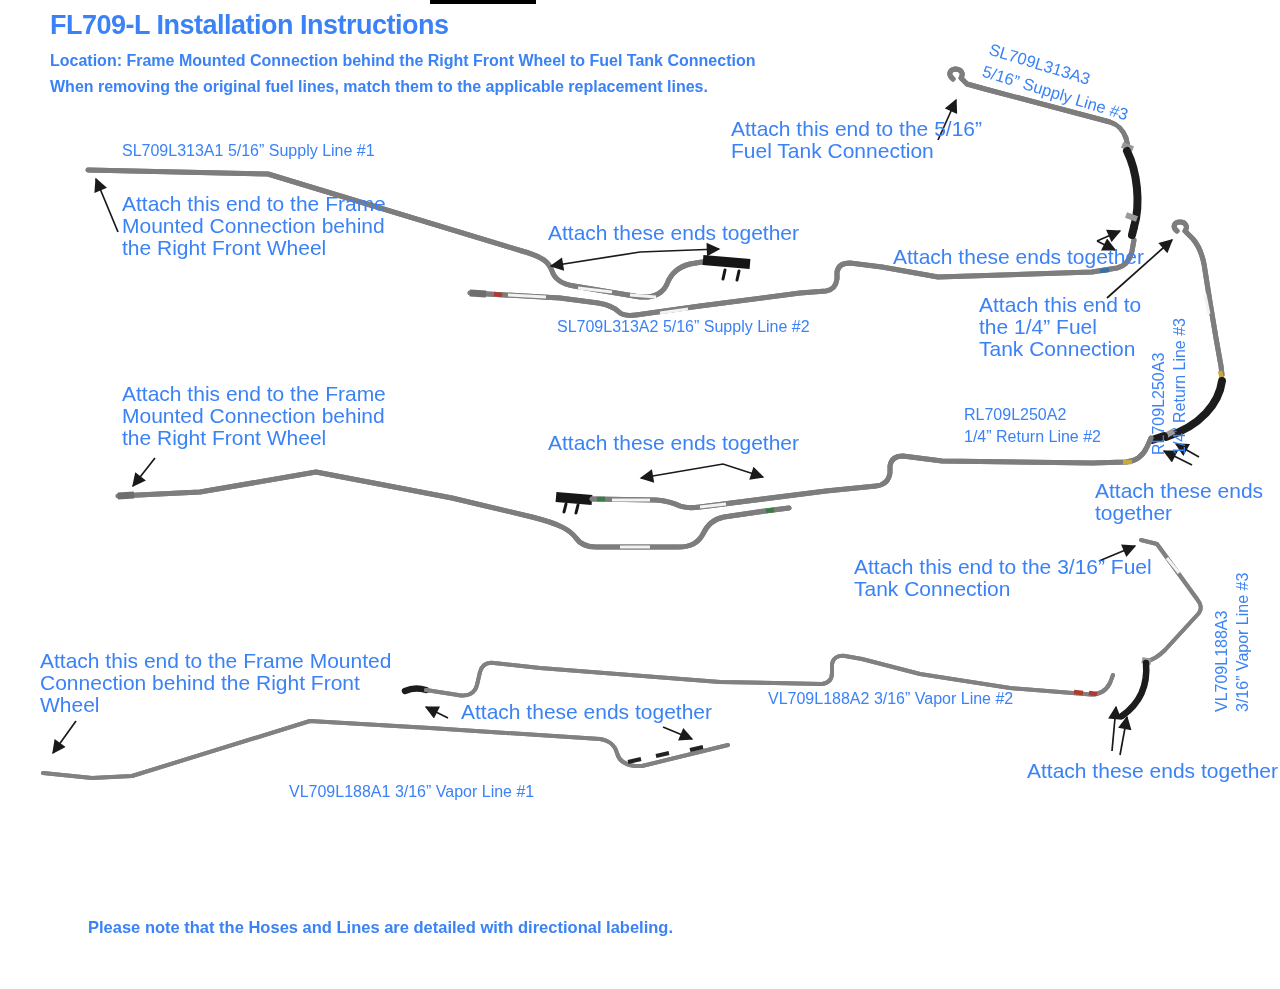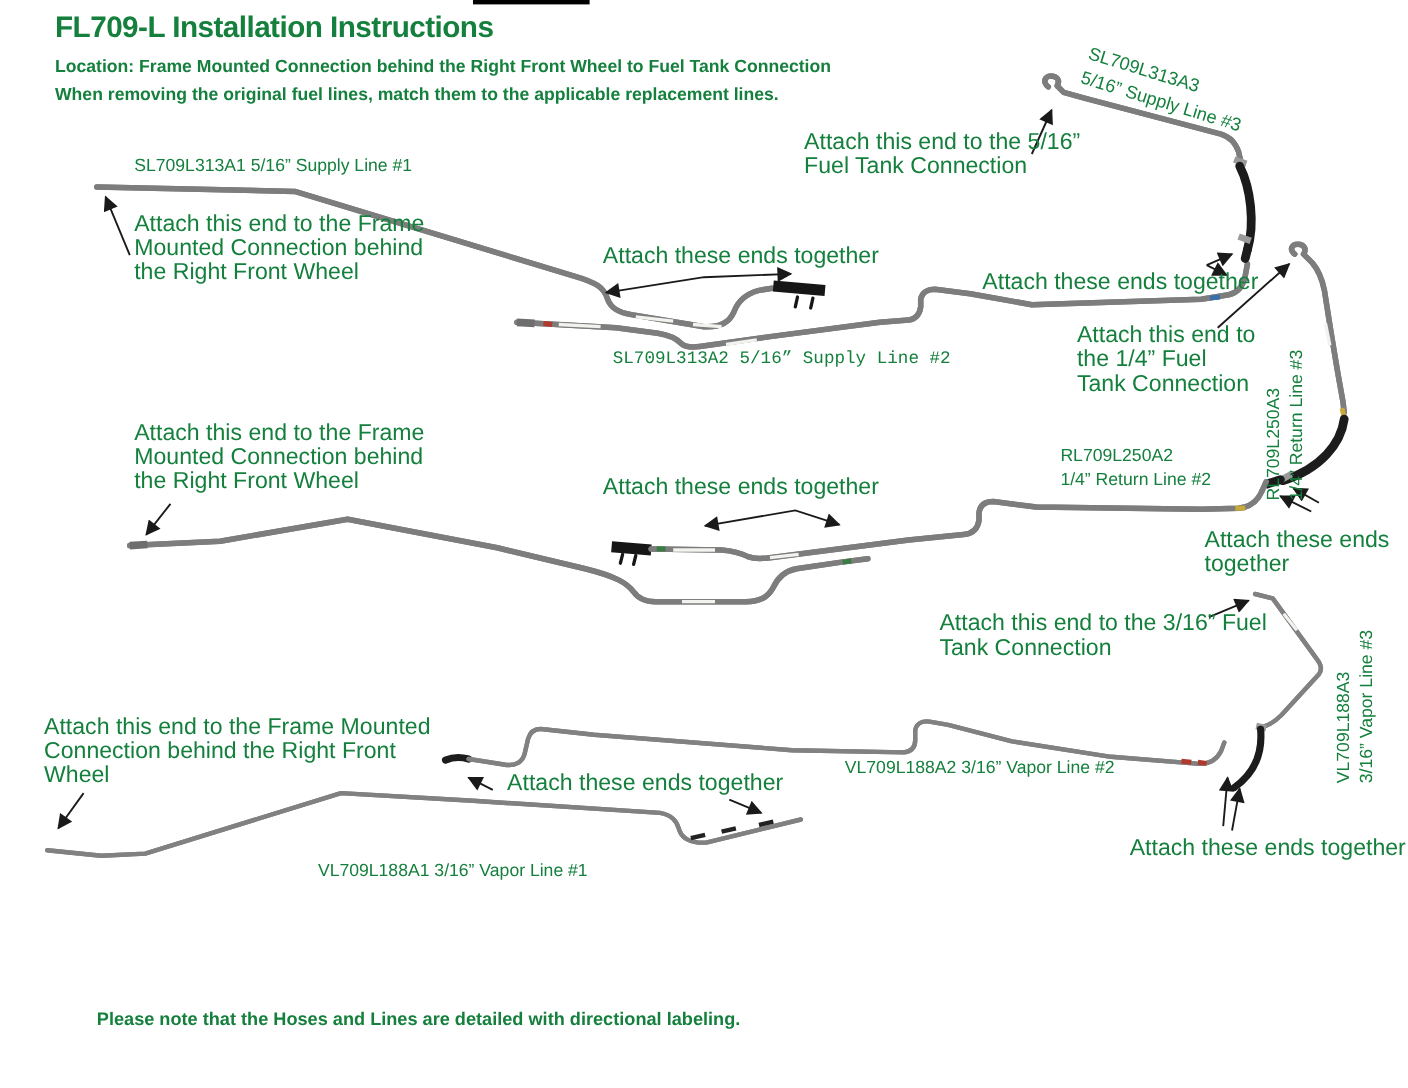--- a/index.html
+++ b/index.html
@@ -1,18 +1,18 @@
 <!DOCTYPE html>
 <html><head>
 <meta charset="utf-8">
 <style>
   html,body{margin:0;padding:0;background:#ffffff;}
   .stage{
     position:relative;width:1280px;height:989px;background:#ffffff;overflow:hidden;
-    font-family:"Liberation Sans",sans-serif;color:#15803d;
+    font-family:"Liberation Sans",sans-serif;color:#3b82f6;
   }
   .hdr{position:absolute;left:50px;top:10px;}
   .hdr h1{margin:0;font-size:27px;font-weight:700;letter-spacing:-0.5px;}
   .hdr .sub{margin:0;font-size:16px;font-weight:700;line-height:26px;}
   .hdr .sub.first{margin-top:7px;}
   .lbl{position:absolute;white-space:pre-line;font-size:21px;line-height:21px;}
   .part{font-size:16px;}
   .artifact{position:absolute;left:430px;top:0;width:106px;height:4px;background:#000;}
   svg{position:absolute;left:0;top:0;}
   .tube{fill:none;stroke:#7d7d7d;stroke-width:5;stroke-linecap:round;stroke-linejoin:round;}
@@ -33,21 +33,21 @@
   .dash{fill:none;stroke:#222;stroke-width:4;stroke-linecap:butt;}
   .arr{fill:none;stroke:#1a1a1a;stroke-width:1.7;marker-end:url(#ah);}
   .arr2{marker-start:url(#ah);}
   
   #lbl-supply1{left:122px;top:140px;}
   #ann-frame-supply{left:122px;top:193px;line-height:22px;}
   #ann-together-s12{left:548px;top:222px;}
   #ann-tank-516{left:731px;top:118px;line-height:22px;}
   #lbl-supply3{left:993px;top:38px;transform:rotate(17deg);transform-origin:left top;line-height:23px;font-size:16.5px;}
   #ann-together-s23{left:893px;top:246px;}
-  #lbl-supply2{left:557px;top:316px;font-family:Liberation Mono, monospace;}
+  #lbl-supply2{left:557px;top:316px;}
   #ann-tank-14{left:979px;top:294px;line-height:22px;}
   #lbl-return3{left:1074px;top:339px;width:190px;transform:rotate(-90deg);line-height:21px;}
   #ann-frame-return{left:122px;top:383px;line-height:22px;}
   #lbl-return1{left:186px;top:508px;}
   #ann-together-r12{left:548px;top:432px;}
   #lbl-return2{left:964px;top:404px;line-height:22px;}
   #ann-together-r23{left:1095px;top:480px;line-height:22px;}
   #ann-tank-316{left:854px;top:556px;line-height:22px;}
   #lbl-vapor3{left:1137px;top:596px;width:190px;transform:rotate(-90deg);line-height:21px;}
   #ann-frame-vapor{left:40px;top:650px;line-height:22px;}

